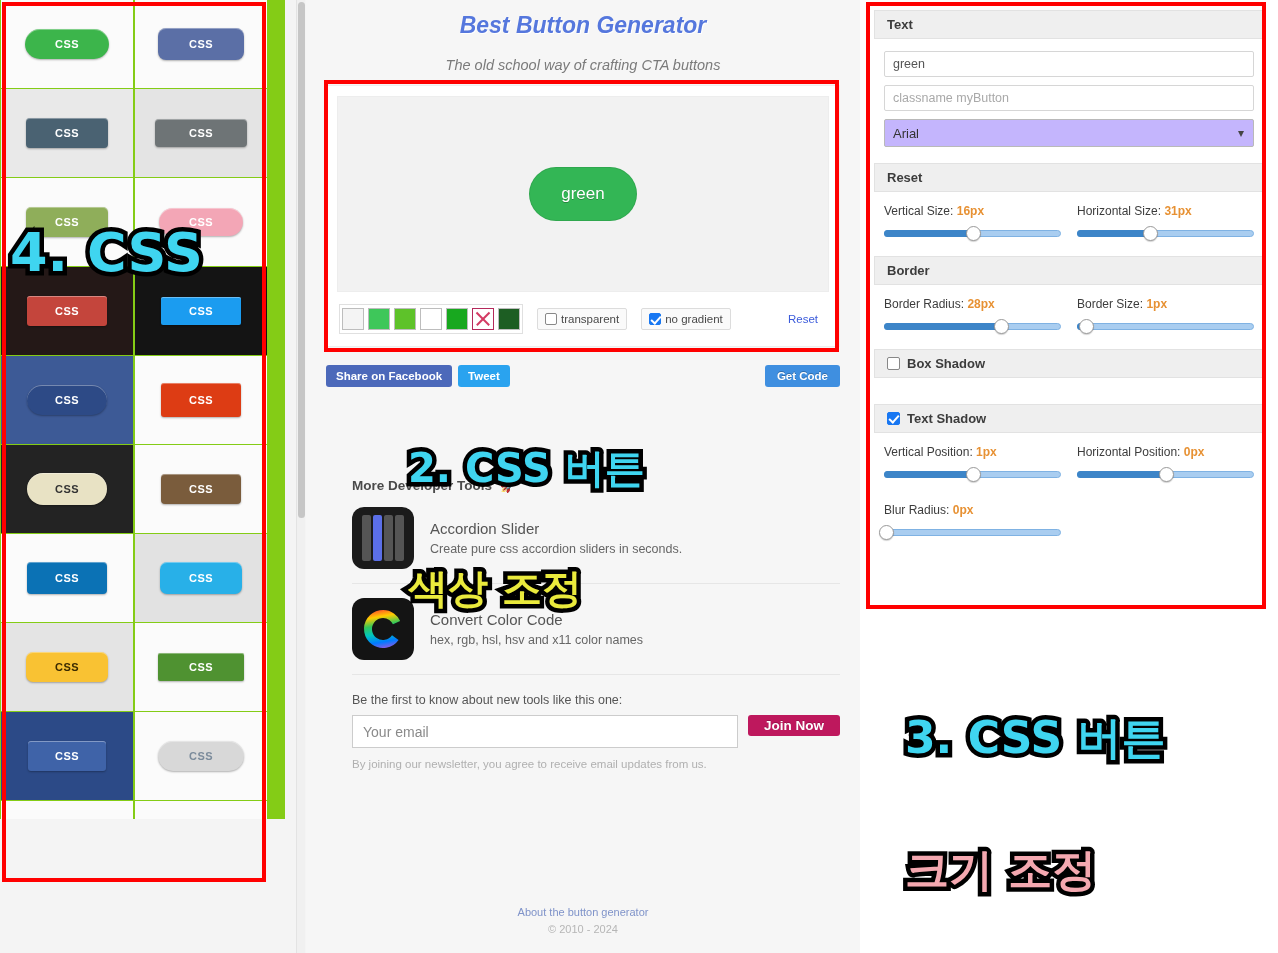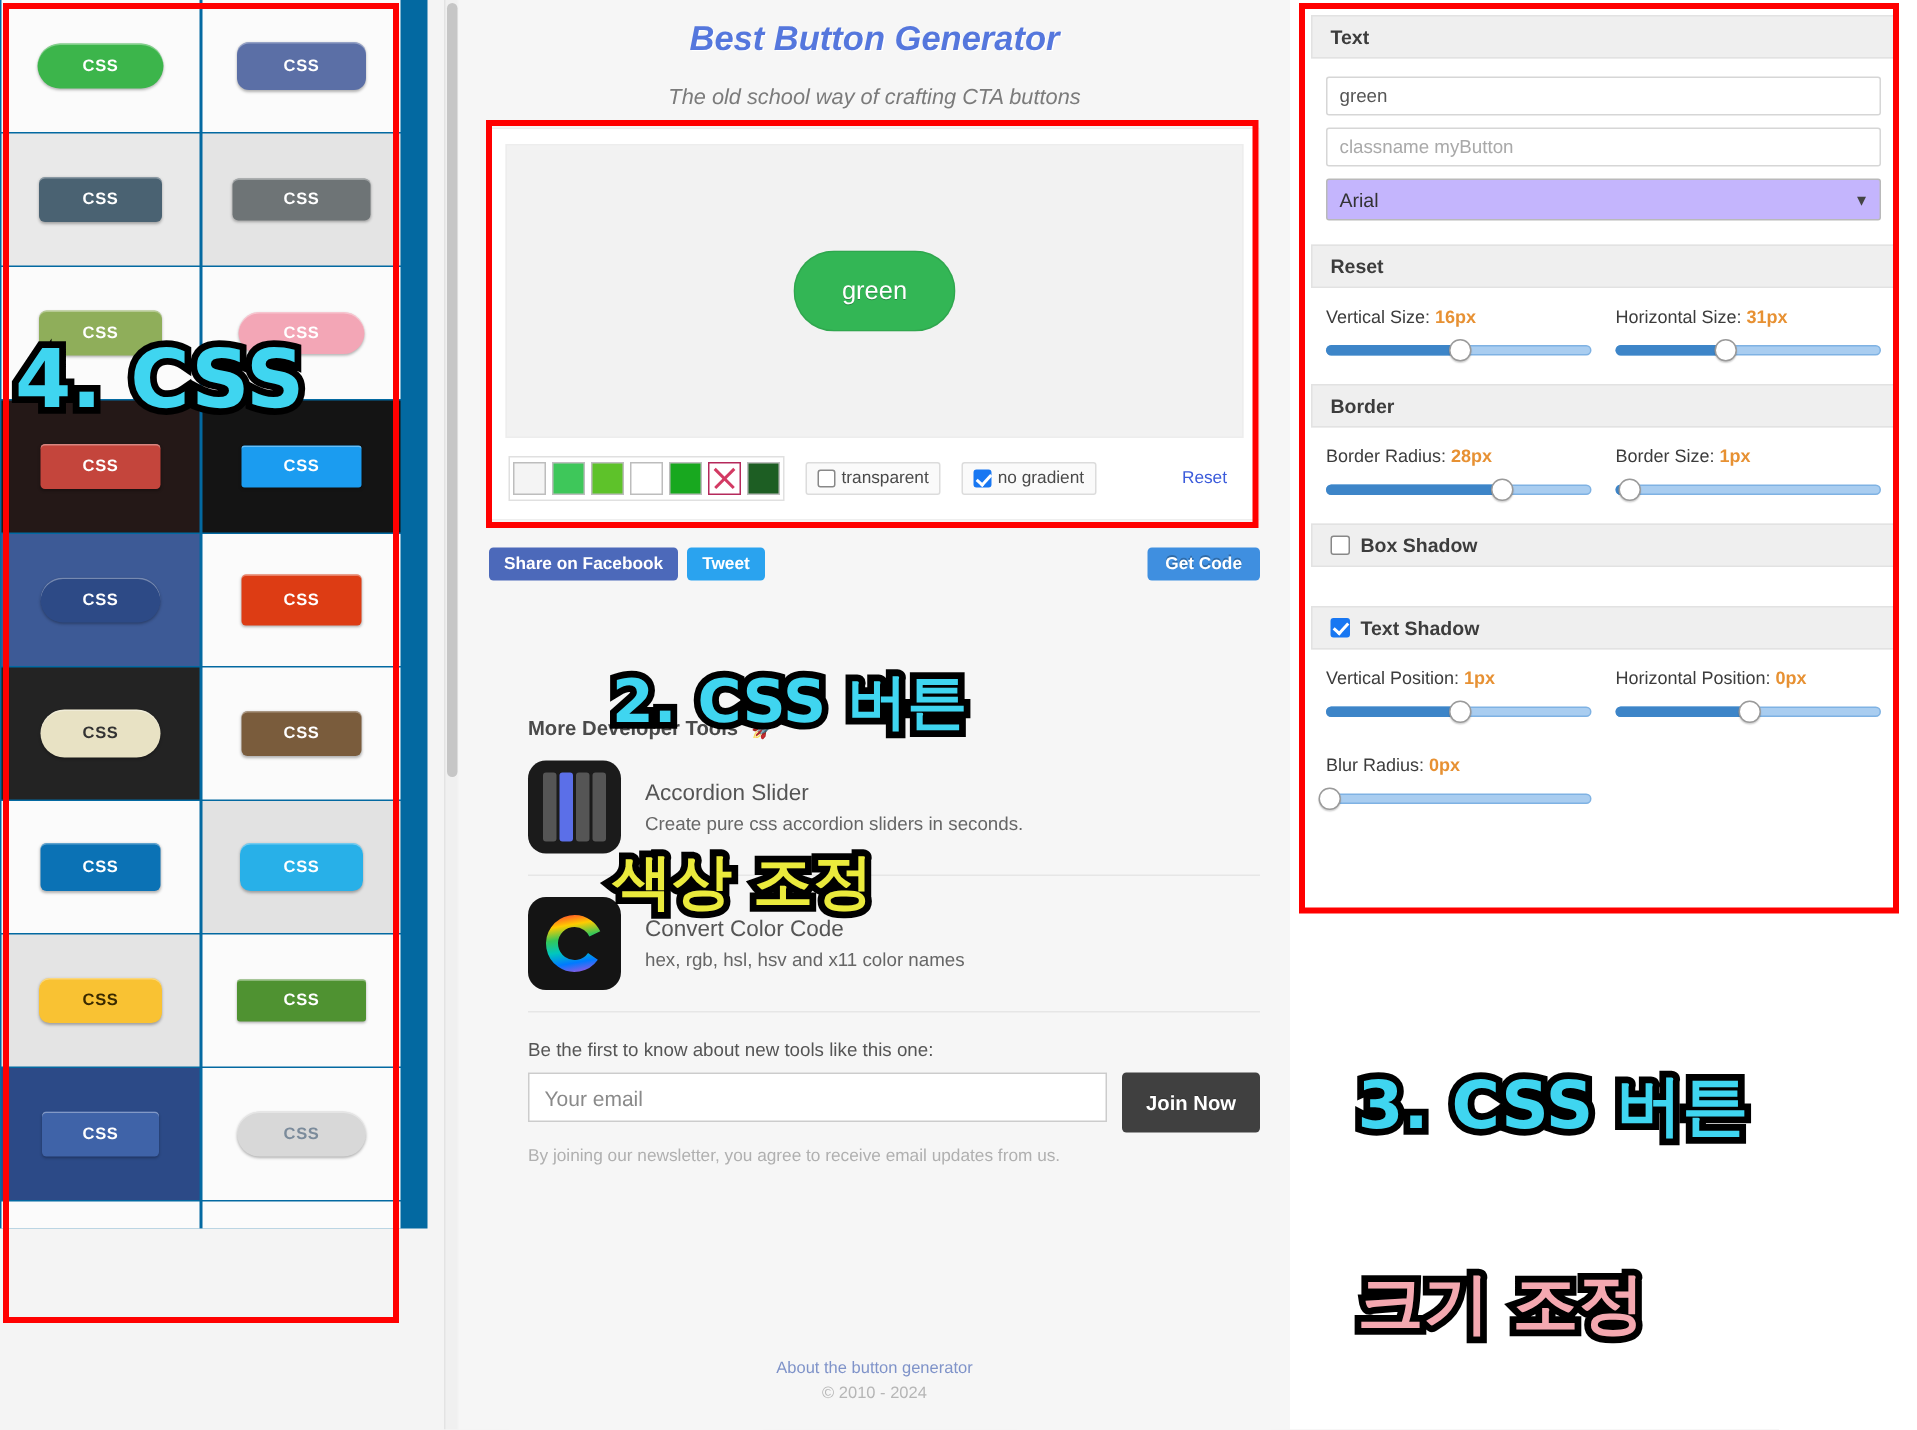--- a/index.html
+++ b/index.html
@@ -8,21 +8,21 @@
     background: #f4f4f4;
     font-family: "Liberation Sans", sans-serif;
     overflow: hidden;
   }
   #root { position: relative; width: 1278px; height: 953px; }
 
   
   #gallery {
     position: absolute; left: 0; top: 0;
     width: 285px; height: 819px;
-    background: #0369a1;
+    background: #84cc16;
     overflow: hidden;
   }
   .gal-grid { display: flex; flex-wrap: wrap; }
   .gal-cell {
     width: 132px; height: 88px;
     margin: 0 1px 1px 1px;
     background: #fbfbfb;
     display: flex; align-items: center; justify-content: center;
     position: relative;
   }
@@ -141,22 +141,22 @@
   .tool-icon.color { background:#141414; display:flex; align-items:center; justify-content:center;}
   .tool-name { font-size:15px; color:#555; }
   .tool-desc { font-size:12.5px; color:#666; margin-top:5px; }
   #news-label { margin: 18px 20px 0 46px; font-size:12.5px; color:#555; }
   #news-row { display:flex; gap:10px; margin: 8px 20px 0 46px; }
   #news-input {
     flex:1; height:33px; border:1px solid #ccc; background:#fff;
     font-size:14px; color:#8a8a8a; padding:0 10px; display:flex; align-items:center;
   }
   #join-btn {
-    background:#404040; color:#fff; font-size:13.5px; font-weight:bold;
-    padding:0 16px; height:40px; display:flex; align-items:center;
+    background:#be185d; color:#fff; font-size:13.5px; font-weight:bold;
+    padding:0 16px; height:21px; display:flex; align-items:center;
     border-radius:3px; text-shadow:0 -1px 0 rgba(0,0,0,.2);
   }
   #news-fine { margin: 10px 20px 0 46px; font-size:11.5px; color:#b0b0b0; }
   #footer { position:absolute; left:0; right:0; top:906px; text-align:center; }
   #footer-link { font-size:11px; color:#7f93c9; }
   #footer-copy { font-size:11px; color:#b6b6b6; margin-top:5px; }
 
   
   #right {
     position: absolute; left: 860px; top: 0;

